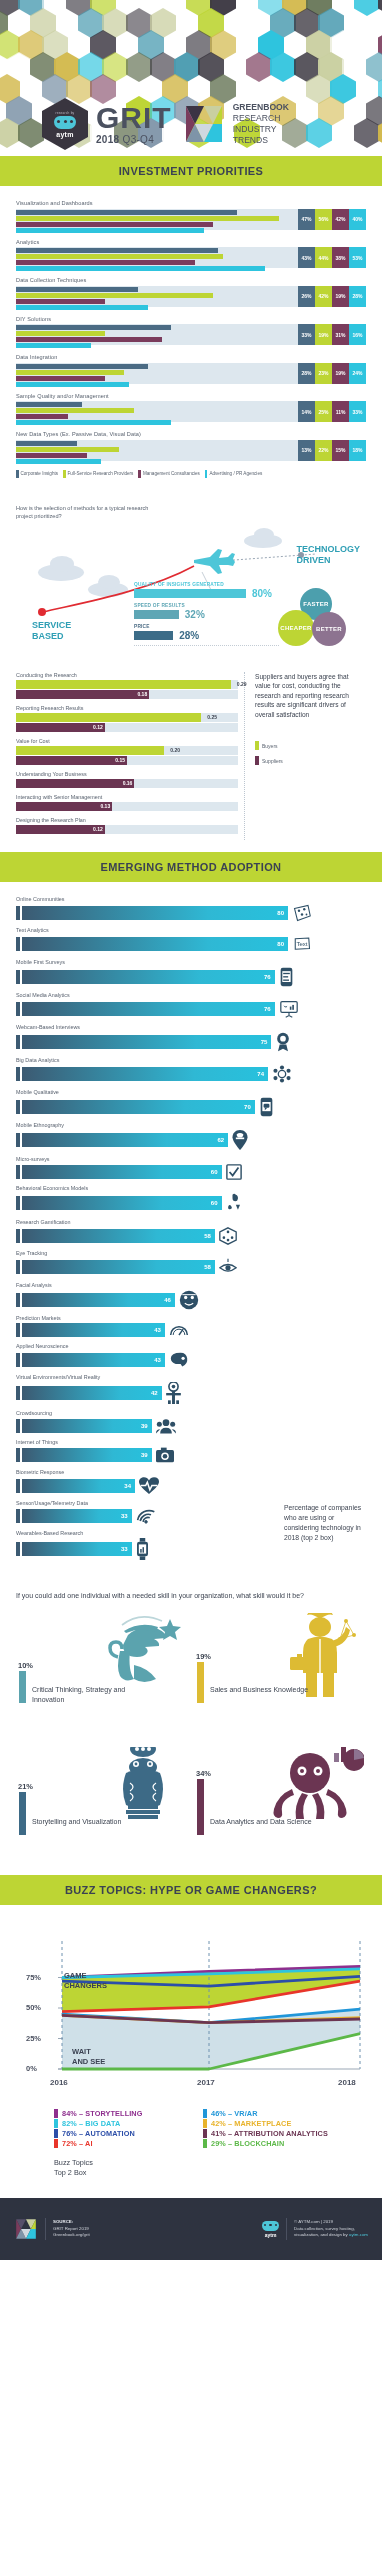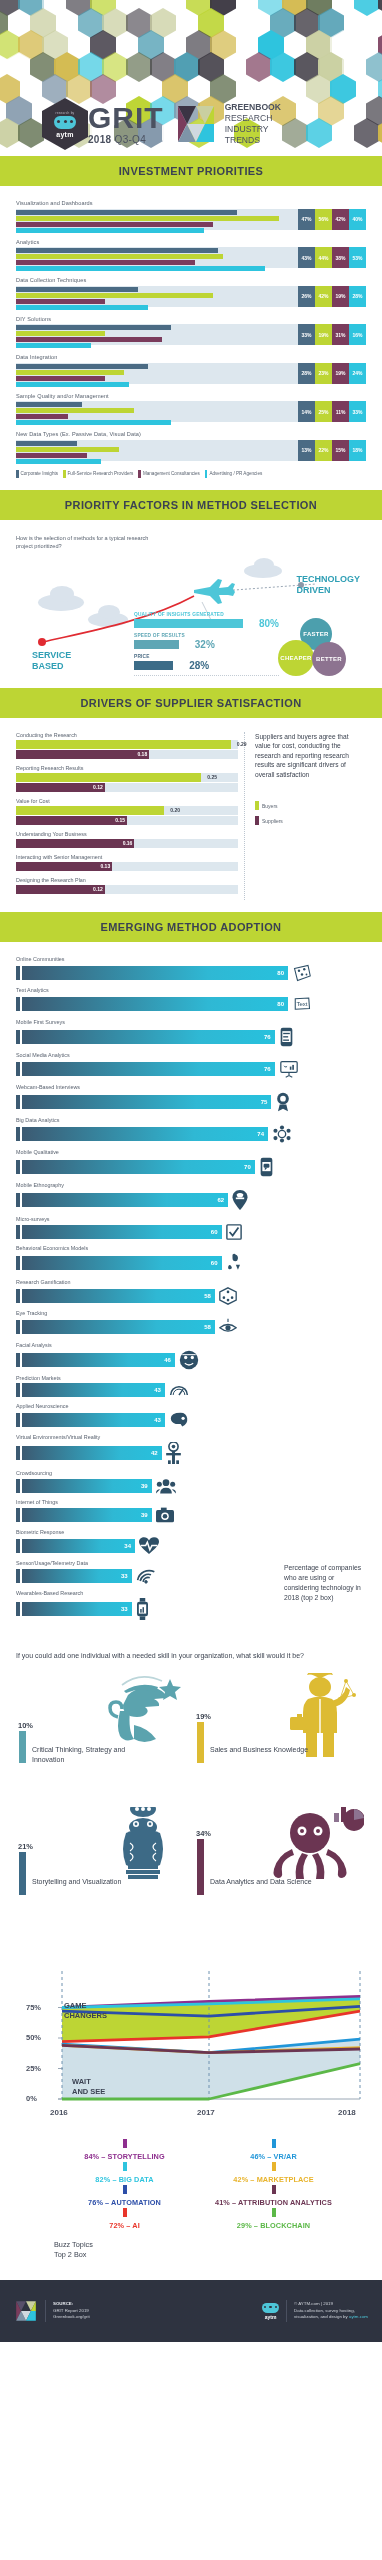--- a/index.html
+++ b/index.html
@@ -38,21 +38,21 @@
     clip-path: polygon(50% 0%, 100% 25%, 100% 75%, 50% 100%, 0% 75%, 0% 25%);
     display: flex; flex-direction: column;
     align-items: center; justify-content: center;
     color: #fff;
   }
   .aytm-badge .tag { font-size: 3.2px; letter-spacing: .2px; color:#b9b6c0; margin-bottom:1px;}
   .aytm-face { width: 22px; height: 13px; background: #4dc6d8; border-radius: 6px 6px 7px 7px; position: relative; }
   .aytm-face i { position:absolute; top:4px; width:3px;height:3px;border-radius:50%;background:#39353f; }
   .aytm-face i:nth-child(1){left:3px;} .aytm-face i:nth-child(2){left:9.5px;} .aytm-face i:nth-child(3){left:16px;}
   .aytm-badge .nm { font-size: 7px; font-weight: bold; margin-top: 2px; letter-spacing:.3px;}
-  .grit-block { }
+  .grit-block { margin-left: 8px; }
   .grit-title { font-size: 30px; font-weight: bold; color: #4b5160; letter-spacing: 1px; line-height: 1; }
   .grit-sub { font-size: 10px; color: #4b5160; letter-spacing: .3px; margin-top: 1px;}
   .grit-sub b { font-weight: bold; }
   .gb-logo { width: 44px; height: 40px; margin: 0 7px 0 10px; position: relative; }
   .gb-names { font-size: 8.6px; line-height: 11px; color: #4b5160; }
   .gb-names .gb1 { font-weight: bold; }
 
   
   .banner {
     background: #bdd534;
@@ -89,21 +89,21 @@
   .cloud { position: absolute; background: #dae3ec; border-radius: 50%; }
   .pf-tech { position: absolute; right: 6px; top: 40px; font-size: 9px; font-weight: bold; color: #2f9fb5; line-height: 11px;}
   .pf-service { position: absolute; left: 16px; top: 116px; font-size: 9px; font-weight: bold; color: #2f9fb5; line-height: 11px;}
   .pf-dot-red { position:absolute; left:22px; top:104px; width:8px;height:8px;border-radius:50%;background:#e02b32;}
   .pf-dot-gray { position:absolute; right:62px; top:48px; width:6px;height:6px;border-radius:50%;background:#8b98a8;}
   .pf-bars { position: absolute; left: 118px; top: 78px; width: 145px; }
   .pf-bar-label { font-size: 4.8px; font-weight: bold; color: #4dc6d8; letter-spacing:.2px; margin-bottom:1px;}
   .pf-bar-label.mid { color:#5ea6b5; } .pf-bar-label.low { color:#4b6b84; }
   .pf-bar-line { display: flex; align-items: center; margin-bottom: 4px;}
   .pf-bar { height: 9px; }
-  .pf-pct { font-size: 10px; font-weight: bold; margin-left: 16px; }
+  .pf-pct { font-size: 10px; font-weight: bold; margin-left: 6px; }
   .badges { position: absolute; right: 6px; top: 84px; width: 88px; height: 56px; }
   .badge {
     position: absolute; border-radius: 50%;
     display: flex; align-items: center; justify-content: center;
     color: #fff; font-size: 6px; font-weight: bold; letter-spacing: .3px;
   }
 
   
   .dr-left { width: 222px; }
   .dr-row { margin-bottom: 6px; }
@@ -136,21 +136,21 @@
   .sk-bar { width: 7px; }
   .sk-name { font-size: 7px; line-height: 10px; color: #3d4451; }
 
   
   .bz-chart { position: relative; height: 170px; margin: 10px 4px 0 4px; }
   .bz-ylab { position: absolute; left: 0; font-size: 7.5px; font-weight: bold; color: #4b5160; }
   .bz-xlab { font-size: 8px; font-weight: bold; color: #4b5160; position: absolute; bottom: 0;}
   .bz-gc { position: absolute; left: 44px; top: 42px; font-size: 7.5px; font-weight: bold; color:#3b4252; line-height:10px;}
   .bz-ws { position: absolute; left: 52px; top: 118px; font-size: 7.5px; font-weight: bold; color:#3b4252; line-height:10px;}
   .bz-legend { display: grid; grid-template-columns: 1fr 1fr; gap: 1px 8px; margin: 10px 22px 0 38px; }
-  .bz-li { display: flex; align-items: center; gap: 4px; font-size: 7.3px; font-weight: bold; letter-spacing: .1px; flex-direction: column; }
+  .bz-li { display: flex; align-items: center; gap: 4px; font-size: 7.3px; font-weight: bold; letter-spacing: .1px; }
   .bz-li .sw { width: 4px; height: 9px; display:block; flex:none; }
   .bz-foot { margin: 10px 0 0 38px; font-size: 7.3px; line-height: 10px; color:#3d4451; }
 
   
   .footer { background: #2e3340; height: 62px; display: flex; align-items: center; padding: 0 14px; margin-top: 16px; }
   .ft-left, .ft-right { display: flex; align-items: center; gap: 7px; }
   .ft-right { margin-left: auto; }
   .ft-txt { font-size: 4.4px; line-height: 6.5px; color: #cfd3da; }
   .ft-txt .b { font-weight: bold; color:#e6e9ee; }
   .ft-txt a, .ft-link { color: #4dc6d8; }
@@ -420,21 +420,20 @@
           <span class="sw" style="background: rgb(122, 60, 92);"></span>
           <span>Management Consultancies</span>
         </div>
         <div class="li">
           <span class="sw" style="background: rgb(46, 196, 222);"></span>
           <span>Advertising / PR Agencies</span>
         </div>
       </div>
   </div>
 
-  <div class="banner">PRIORITY FACTORS IN METHOD SELECTION</div>
   <div class="section">
     <div class="pf-wrap">
       <div class="pf-q">How is the selection of methods for a typical research project prioritized?</div>
 
       <div class="cloud" style="left:22px;top:60px;width:46px;height:17px;"></div>
       <div class="cloud" style="left:34px;top:52px;width:24px;height:16px;"></div>
       <div class="cloud" style="left:72px;top:78px;width:40px;height:15px;"></div>
       <div class="cloud" style="left:82px;top:71px;width:22px;height:14px;"></div>
       <div class="cloud" style="left:228px;top:30px;width:38px;height:14px;"></div>
       <div class="cloud" style="left:238px;top:24px;width:20px;height:13px;"></div>
@@ -484,21 +483,20 @@
         <div class="badge" style="left:6px;top:22px;width:36px;height:36px;background:#bdd534;">
             <span>CHEAPER</span>
           </div>
         <div class="badge" style="left:40px;top:24px;width:34px;height:34px;background:#8d7390;">
             <span>BETTER</span>
           </div>
       </div>
     </div>
   </div>
 
-  <div class="banner">DRIVERS OF SUPPLIER SATISFACTION</div>
   <div class="section">
     <div style="display:flex;">
       <div class="dr-left" id="dr-rows">
           <div class="dr-row">
             <div class="dr-label">Conducting the Research</div>
             <div class="dr-track">
               <div class="dr-fill" style="width: 96.6667%; background: rgb(189, 213, 52);">
                 <span class="dr-num out">0.29</span>
               </div>
             </div>
@@ -1015,20 +1013,21 @@
               <path d="M86 2 a11 11 0 1 0 0.01 0 Z" fill="#6b3552"></path>
               <path d="M86 2 L86 13 L96 11 A11 11 0 0 0 86 2Z" fill="#8d7390"></path>
             </svg></div>
           <div class="sk-pct" style="position: absolute; left: 2px; top: 24px;">34%</div>
           <div class="sk-bar" style="position: absolute; left: 3px; top: 34px; height: 56px; background: rgb(107, 53, 82);"></div>
           <div class="sk-name" style="position: absolute; left: 16px; top: 72px; width: 120px;">Data Analytics and Data Science</div>
         </div>
       </div>
   </div>
 
+  <div class="banner">BUZZ TOPICS: HYPE OR GAME CHANGERS?</div>
   <div class="section" style="padding-bottom:4px;">
     <div class="bz-chart" id="bz-chart"><svg width="350" height="170">
           <polygon points="42,48.5 189,42.39999999999999 340,37.52000000000001 340,52.16 189,77.78 42,82.66" fill="#bdd534"></polygon>
           <polygon points="42,85.1 189,93.64 340,80.22 340,104.62 189,140 42,140" fill="#cfe0e8"></polygon>
           <line x1="38" x2="43" y1="140" y2="140" stroke="#9aa7b5" stroke-width="1"></line>
           <line x1="38" x2="43" y1="109.5" y2="109.5" stroke="#9aa7b5" stroke-width="1"></line>
           <line x1="38" x2="43" y1="79" y2="79" stroke="#9aa7b5" stroke-width="1"></line>
           <line x1="38" x2="43" y1="48.5" y2="48.5" stroke="#9aa7b5" stroke-width="1"></line>
           <line x1="42" x2="42" y1="12" y2="140" stroke="#6f92b0" stroke-width="1" stroke-dasharray="3,3"></line>
           <line x1="189" x2="189" y1="12" y2="140" stroke="#6f92b0" stroke-width="1" stroke-dasharray="3,3"></line>

